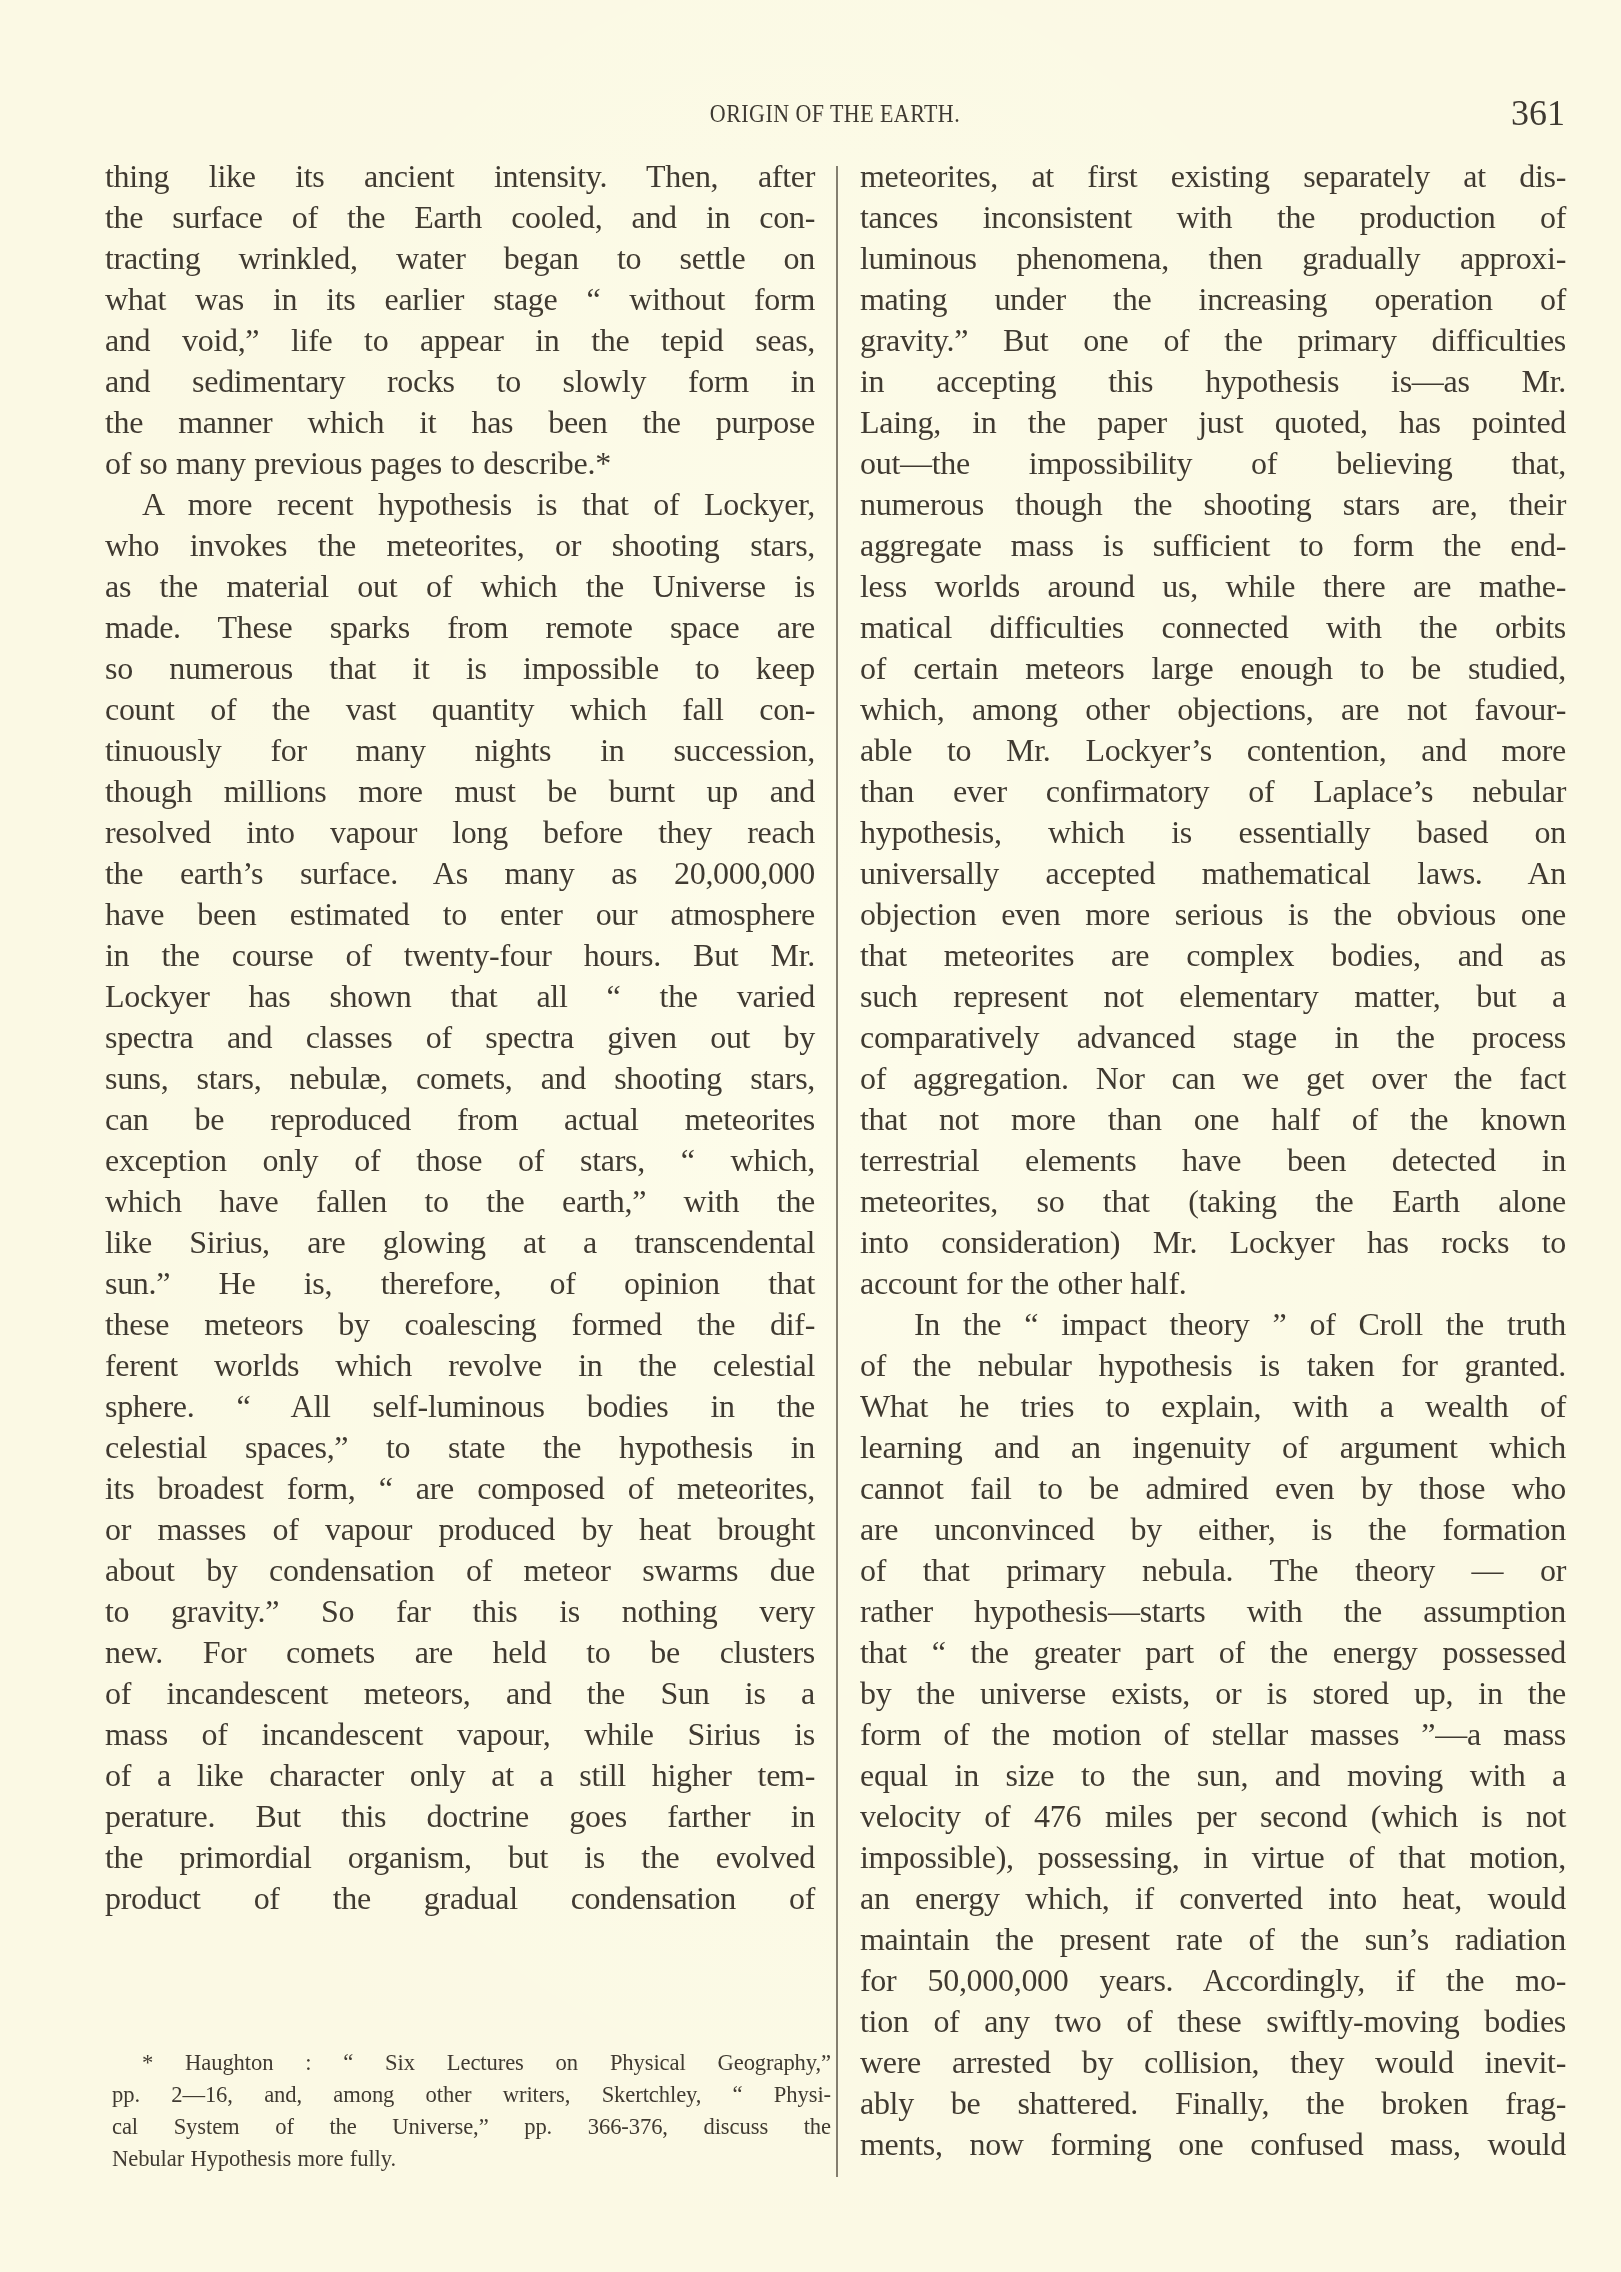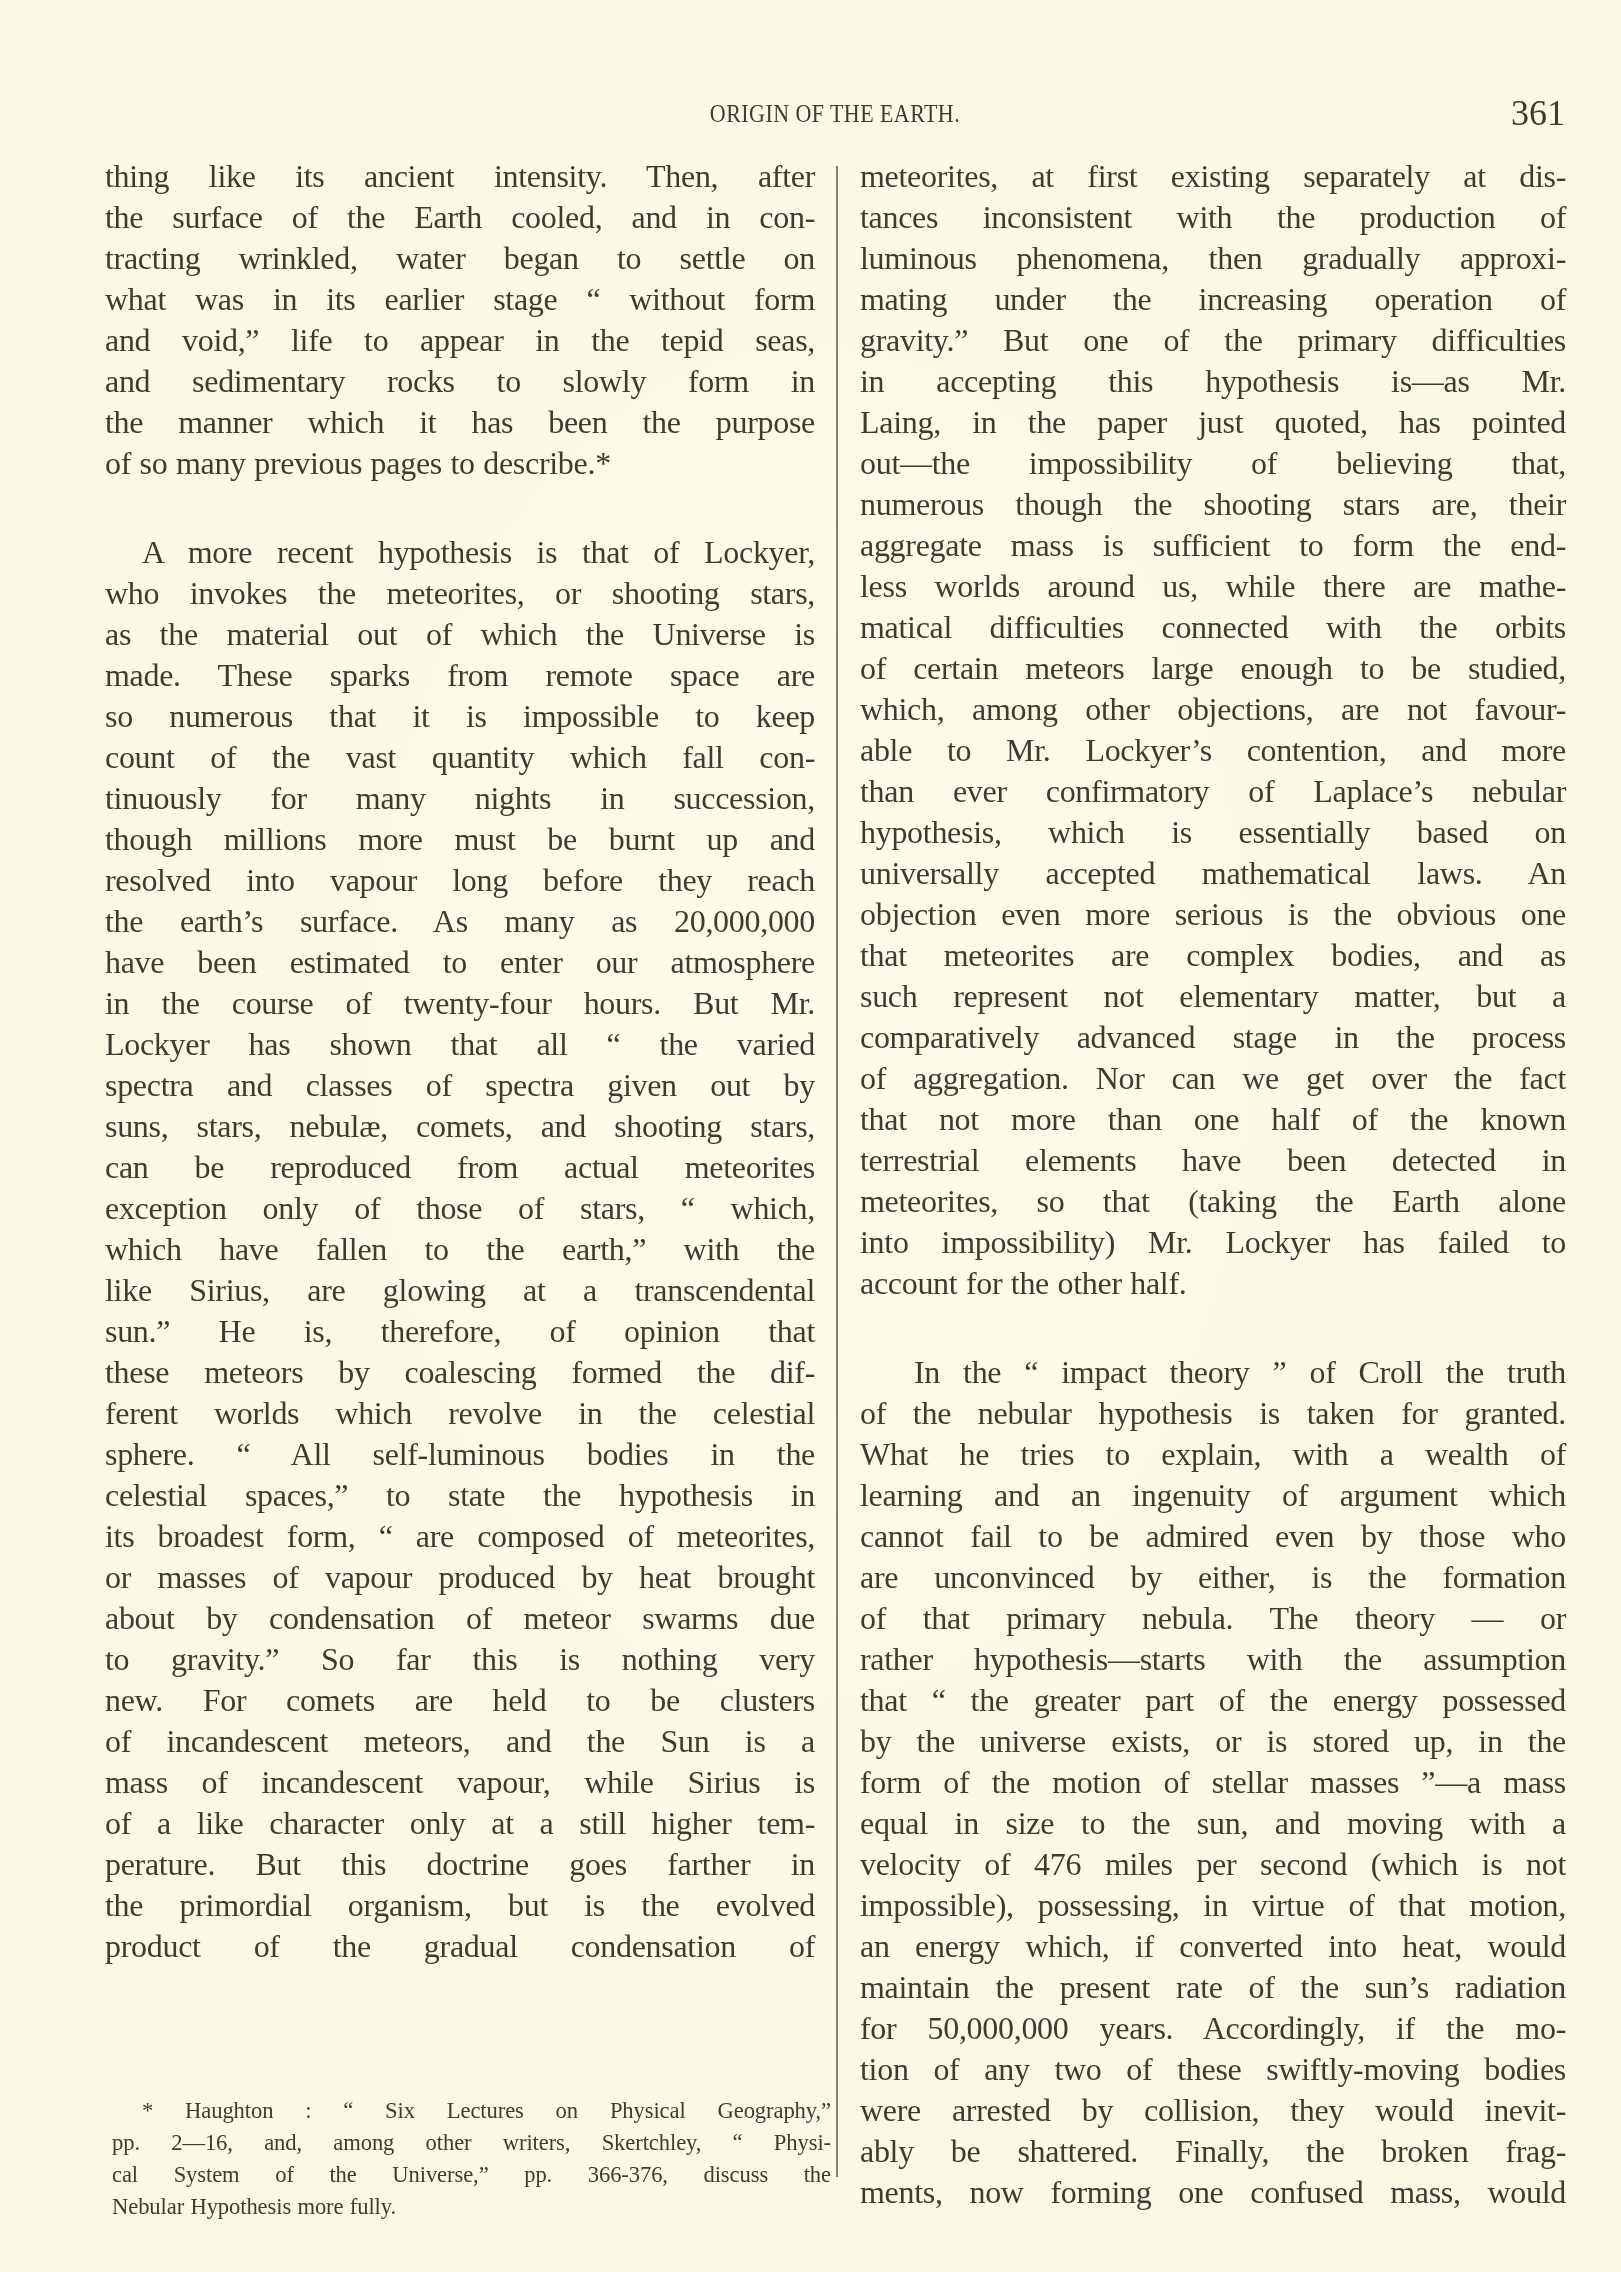--- a/index.html
+++ b/index.html
@@ -63,21 +63,21 @@
     font-size: 32px;
     line-height: 41px;
     height: 41px;
     white-space: nowrap;
     text-align: justify;
     text-align-last: justify;
     letter-spacing: -0.3px;
     word-spacing: 0.8px;
   }
   .line.last { text-align-last: left; }
-  .line.indent { padding-left: var(--indent); margin-top: 48px; }
+  .line.indent { padding-left: var(--indent); }
   .divider {
     position: absolute;
     left: 836px;
     top: 166px;
     width: 1.7px;
     height: 2011px;
     background: #6f685b;
     opacity: 0.85;
   }
   .footnote {
@@ -177,21 +177,21 @@
         <span class="line">hypothesis, which is essentially based on</span>
         <span class="line">universally accepted mathematical laws.  An</span>
         <span class="line">objection even more serious is the obvious one</span>
         <span class="line">that meteorites are complex bodies, and as</span>
         <span class="line">such represent not elementary matter, but a</span>
         <span class="line">comparatively advanced stage in the process</span>
         <span class="line">of aggregation.  Nor can we get over the fact</span>
         <span class="line">that not more than one half of the known</span>
         <span class="line">terrestrial elements have been detected in</span>
         <span class="line">meteorites, so that (taking the Earth alone</span>
-        <span class="line">into impossibility) Mr. Lockyer has failed to</span>
+        <span class="line">into consideration) Mr. Lockyer has rocks to</span>
         <span class="line last">account for the other half.</span>
       </div>
       <div class="paragraph">
         <span class="line indent">In the “ impact theory ” of Croll the truth</span>
         <span class="line">of the nebular hypothesis is taken for granted.</span>
         <span class="line">What he tries to explain, with a wealth of</span>
         <span class="line">learning and an ingenuity of argument which</span>
         <span class="line">cannot fail to be admired even by those who</span>
         <span class="line">are unconvinced by either, is the formation</span>
         <span class="line">of that primary nebula.  The theory — or</span>

